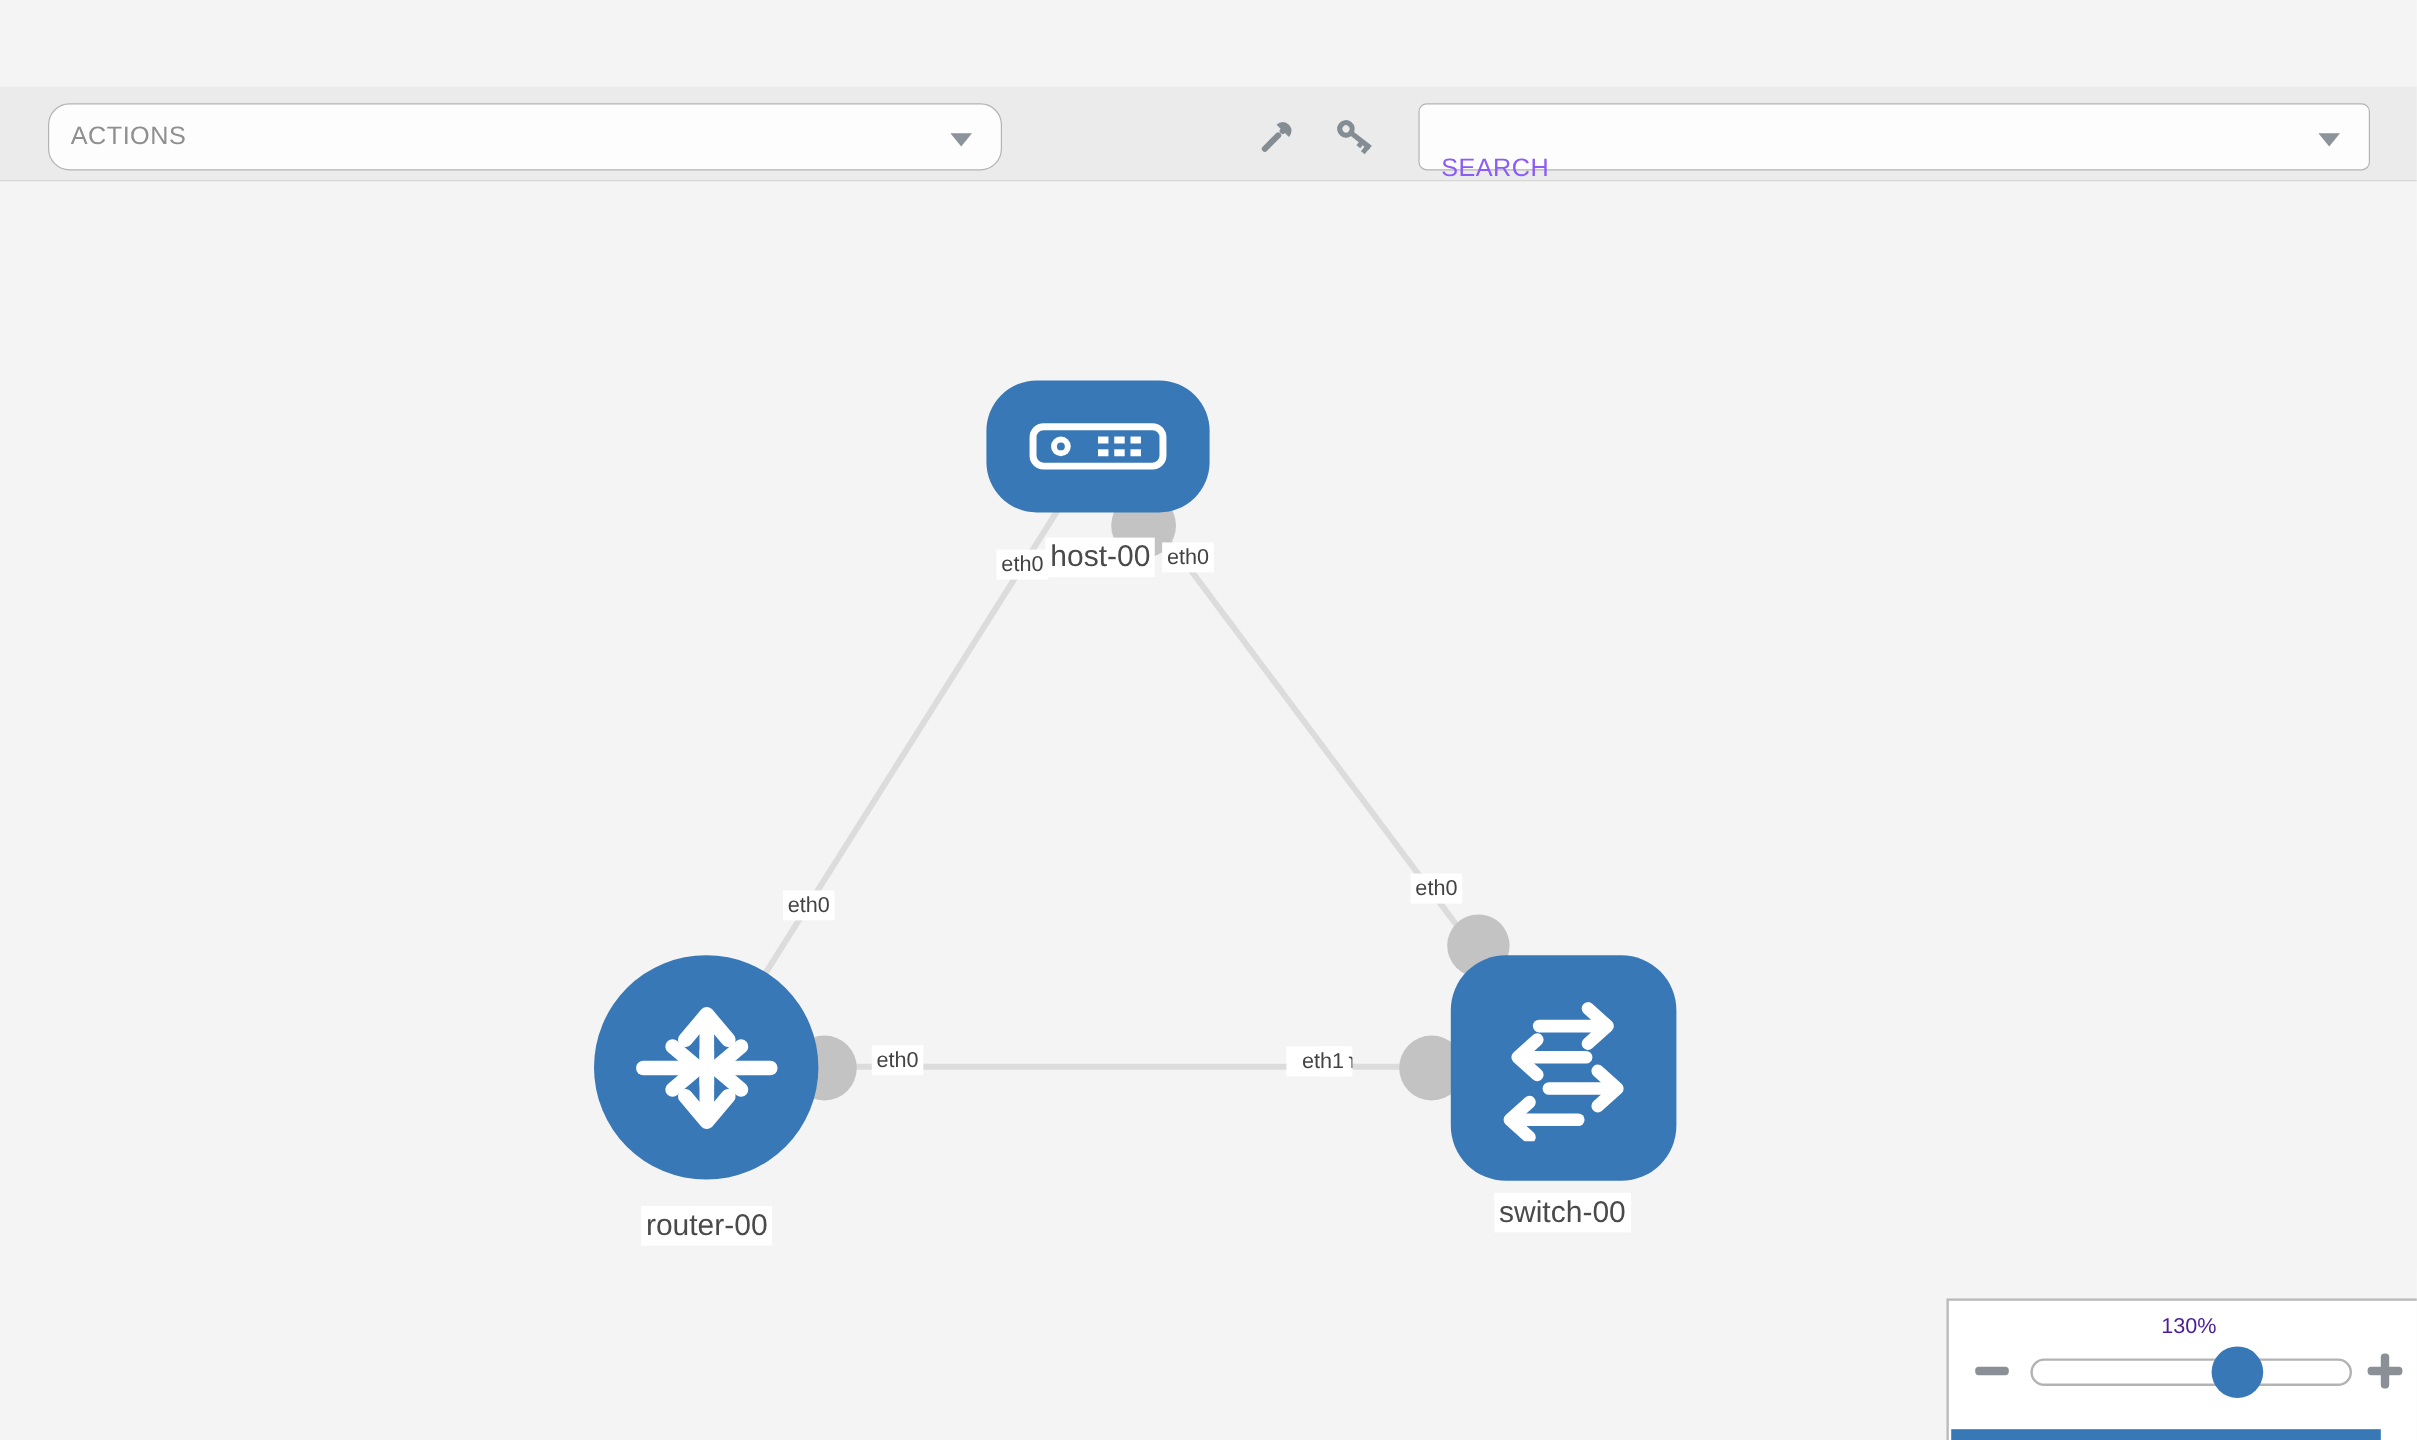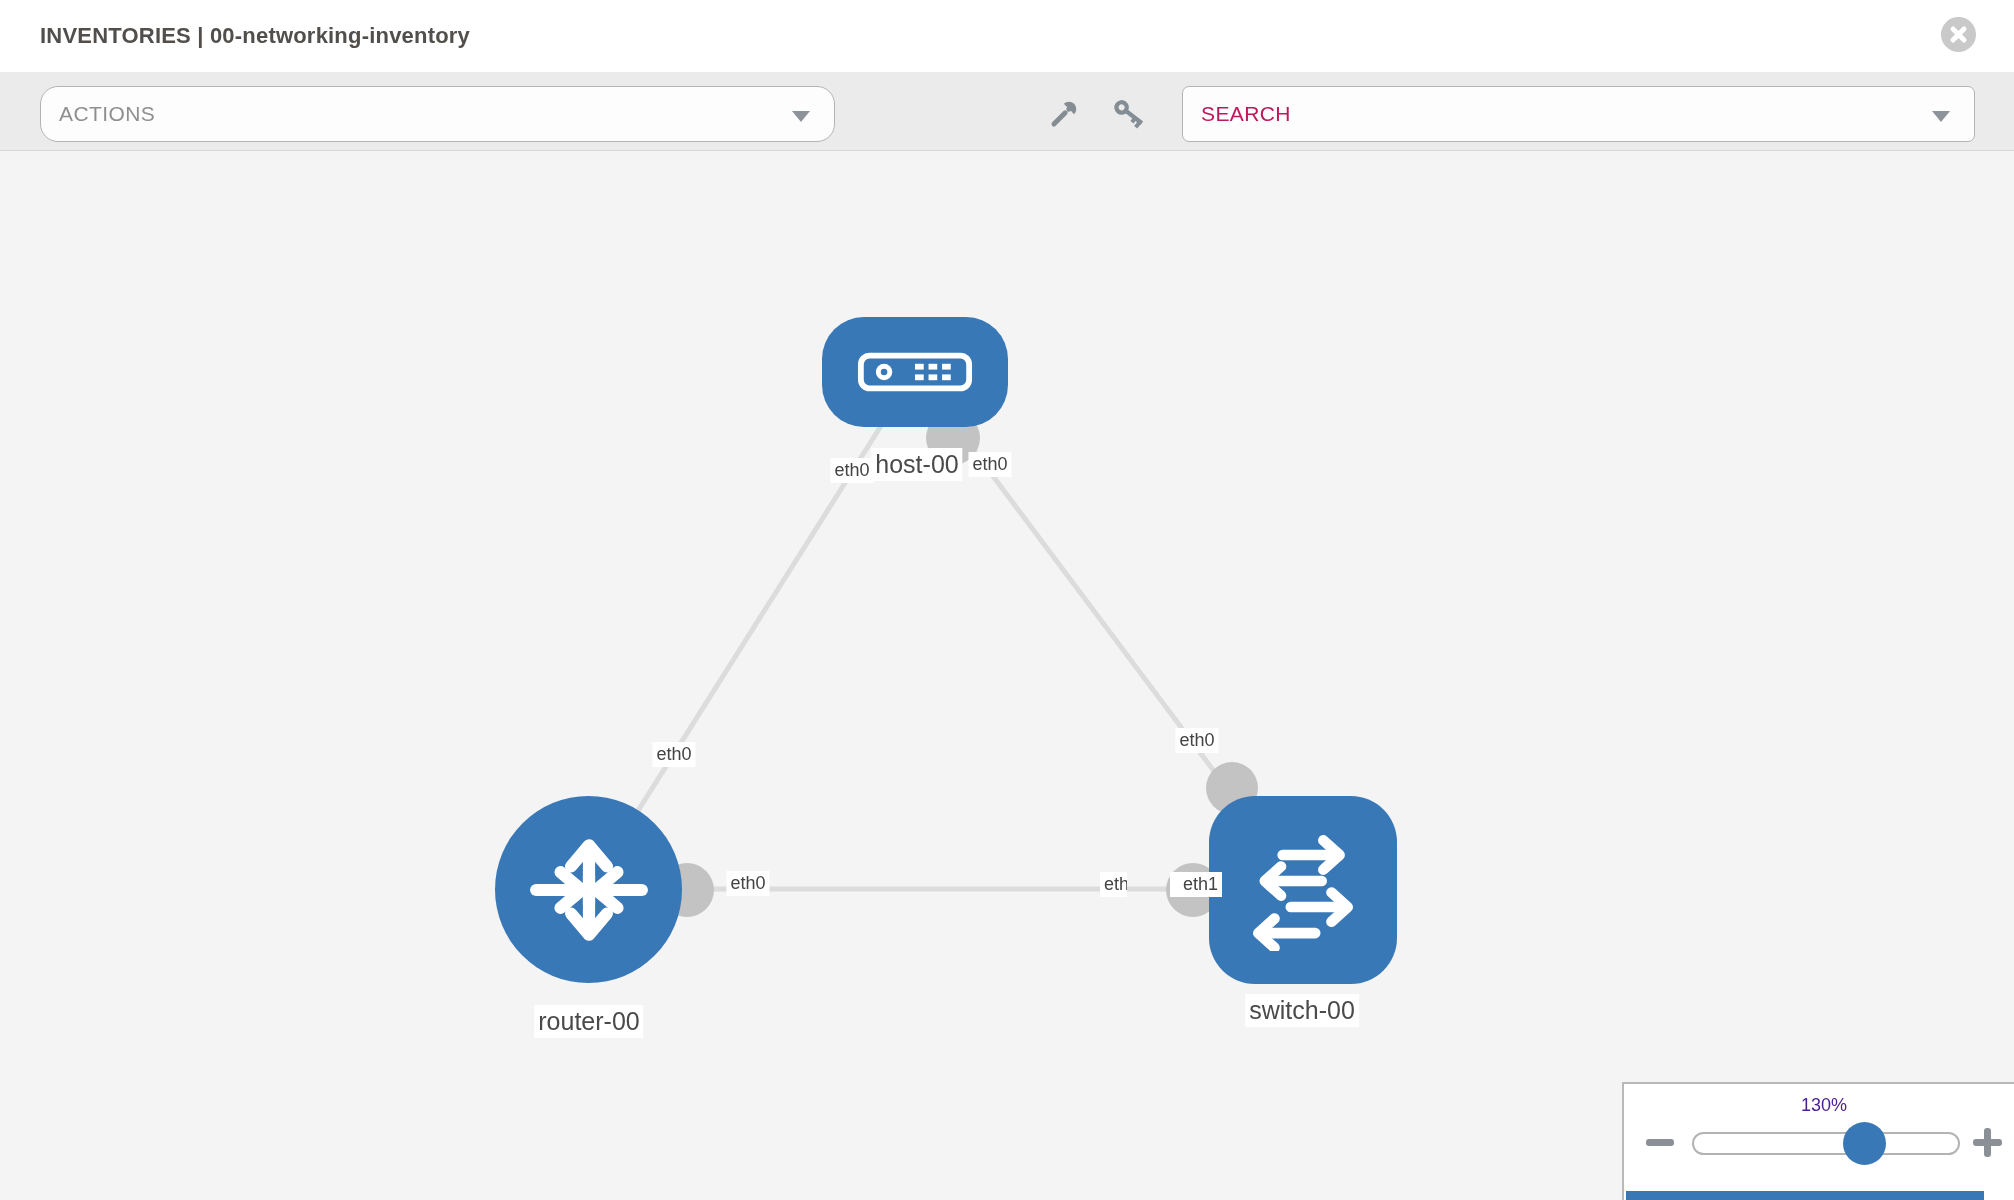--- a/index.html
+++ b/index.html
@@ -87,29 +87,20 @@
   .key-bar {
     position:absolute; left:1626px; top:1191px; width:358px; height:9px;
     background:#3878b6; z-index:22;
   }
 </style>
 </head>
 <body>
 
 <div class="screen">
 
-  <div class="header">
-    <div class="header-title">INVENTORIES | 00-networking-inventory</div>
-    <div class="close-btn">
-      <svg width="19" height="19" viewBox="0 0 19 19">
-        <line x1="4" y1="4" x2="15" y2="15" stroke="#ffffff" stroke-width="5" stroke-linecap="round"></line>
-        <line x1="15" y1="4" x2="4" y2="15" stroke="#ffffff" stroke-width="5" stroke-linecap="round"></line>
-      </svg>
-    </div>
-  </div>
 
   <div class="toolbar">
     <div class="select-box" style="left:40px; width:795px;border-radius:18px;">
       <span class="select-text">ACTIONS</span>
       <span class="caret"></span>
     </div>
 
     <div class="tool-icon-btn" style="left:1044px;">
       <svg width="40" height="40" viewBox="0 0 24 24">
         <g fill="#858d94" transform="rotate(45 12 12)">
@@ -124,21 +115,21 @@
         <g stroke="#858d94" fill="none" transform="rotate(38 12 12)">
           <circle cx="5.6" cy="12" r="3.1" stroke-width="2.6"></circle>
           <line x1="8.7" y1="12" x2="21" y2="12" stroke-width="2.6"></line>
           <line x1="16" y1="12" x2="16" y2="15.2" stroke-width="2.4"></line>
           <line x1="19.6" y1="12" x2="19.6" y2="16.2" stroke-width="2.4"></line>
         </g>
       </svg>
     </div>
 
     <div class="select-box" style="left:1182px; width:793px;">
-      <span class="select-text" style="color:#be185d;">SEARCH</span>
+      <span class="select-text" style="color:#8b5cf6;margin-top:27px;">SEARCH</span>
       <span class="caret"></span>
     </div>
   </div>
 
   <div class="canvas">
     <svg class="net" width="2014" height="1049" viewBox="0 0 2014 1049">
 
       <line x1="915" y1="221" x2="588" y2="739" stroke="#dcdcdc" stroke-width="5"></line>
       <line x1="915" y1="221" x2="1303" y2="739" stroke="#dcdcdc" stroke-width="5"></line>
       <line x1="588" y1="738" x2="1303" y2="738" stroke="#dcdcdc" stroke-width="5"></line>
@@ -194,21 +185,21 @@
         </g>
       </svg>
     </div>
 
     <div class="lbl eth-lbl" style="left:852px; top:307px;">eth0</div>
     <div class="lbl eth-lbl" style="left:990px; top:301px;">eth0</div>
     <div class="lbl eth-lbl" style="left:674px; top:591px;">eth0</div>
     <div class="lbl eth-lbl" style="left:1197px; top:577px;">eth0</div>
     <div class="lbl eth-lbl" style="left:748px; top:720px;">eth0</div>
     <div class="lbl eth-lbl eth-back" style="left:1100px; top:721px;">eth0</div>
-    <div class="lbl eth-lbl eth-front" style="left:1170px; top:721px;padding-left:13px;">eth1</div>
+    <div class="lbl eth-lbl eth-front" style="left:1072px; top:721px;padding-left:13px;">eth1</div>
 
     <div class="lbl node-lbl" style="left:917px; top:297px;">host-00</div>
     <div class="lbl node-lbl" style="left:589px; top:843px;margin-top:11px;">router-00</div>
     <div class="lbl node-lbl" style="left:1302px; top:843px;">switch-00</div>
   </div>
 
   <div class="zoom-panel">
     <div class="zoom-level">130%</div>
     <div class="zoom-minus">
       

